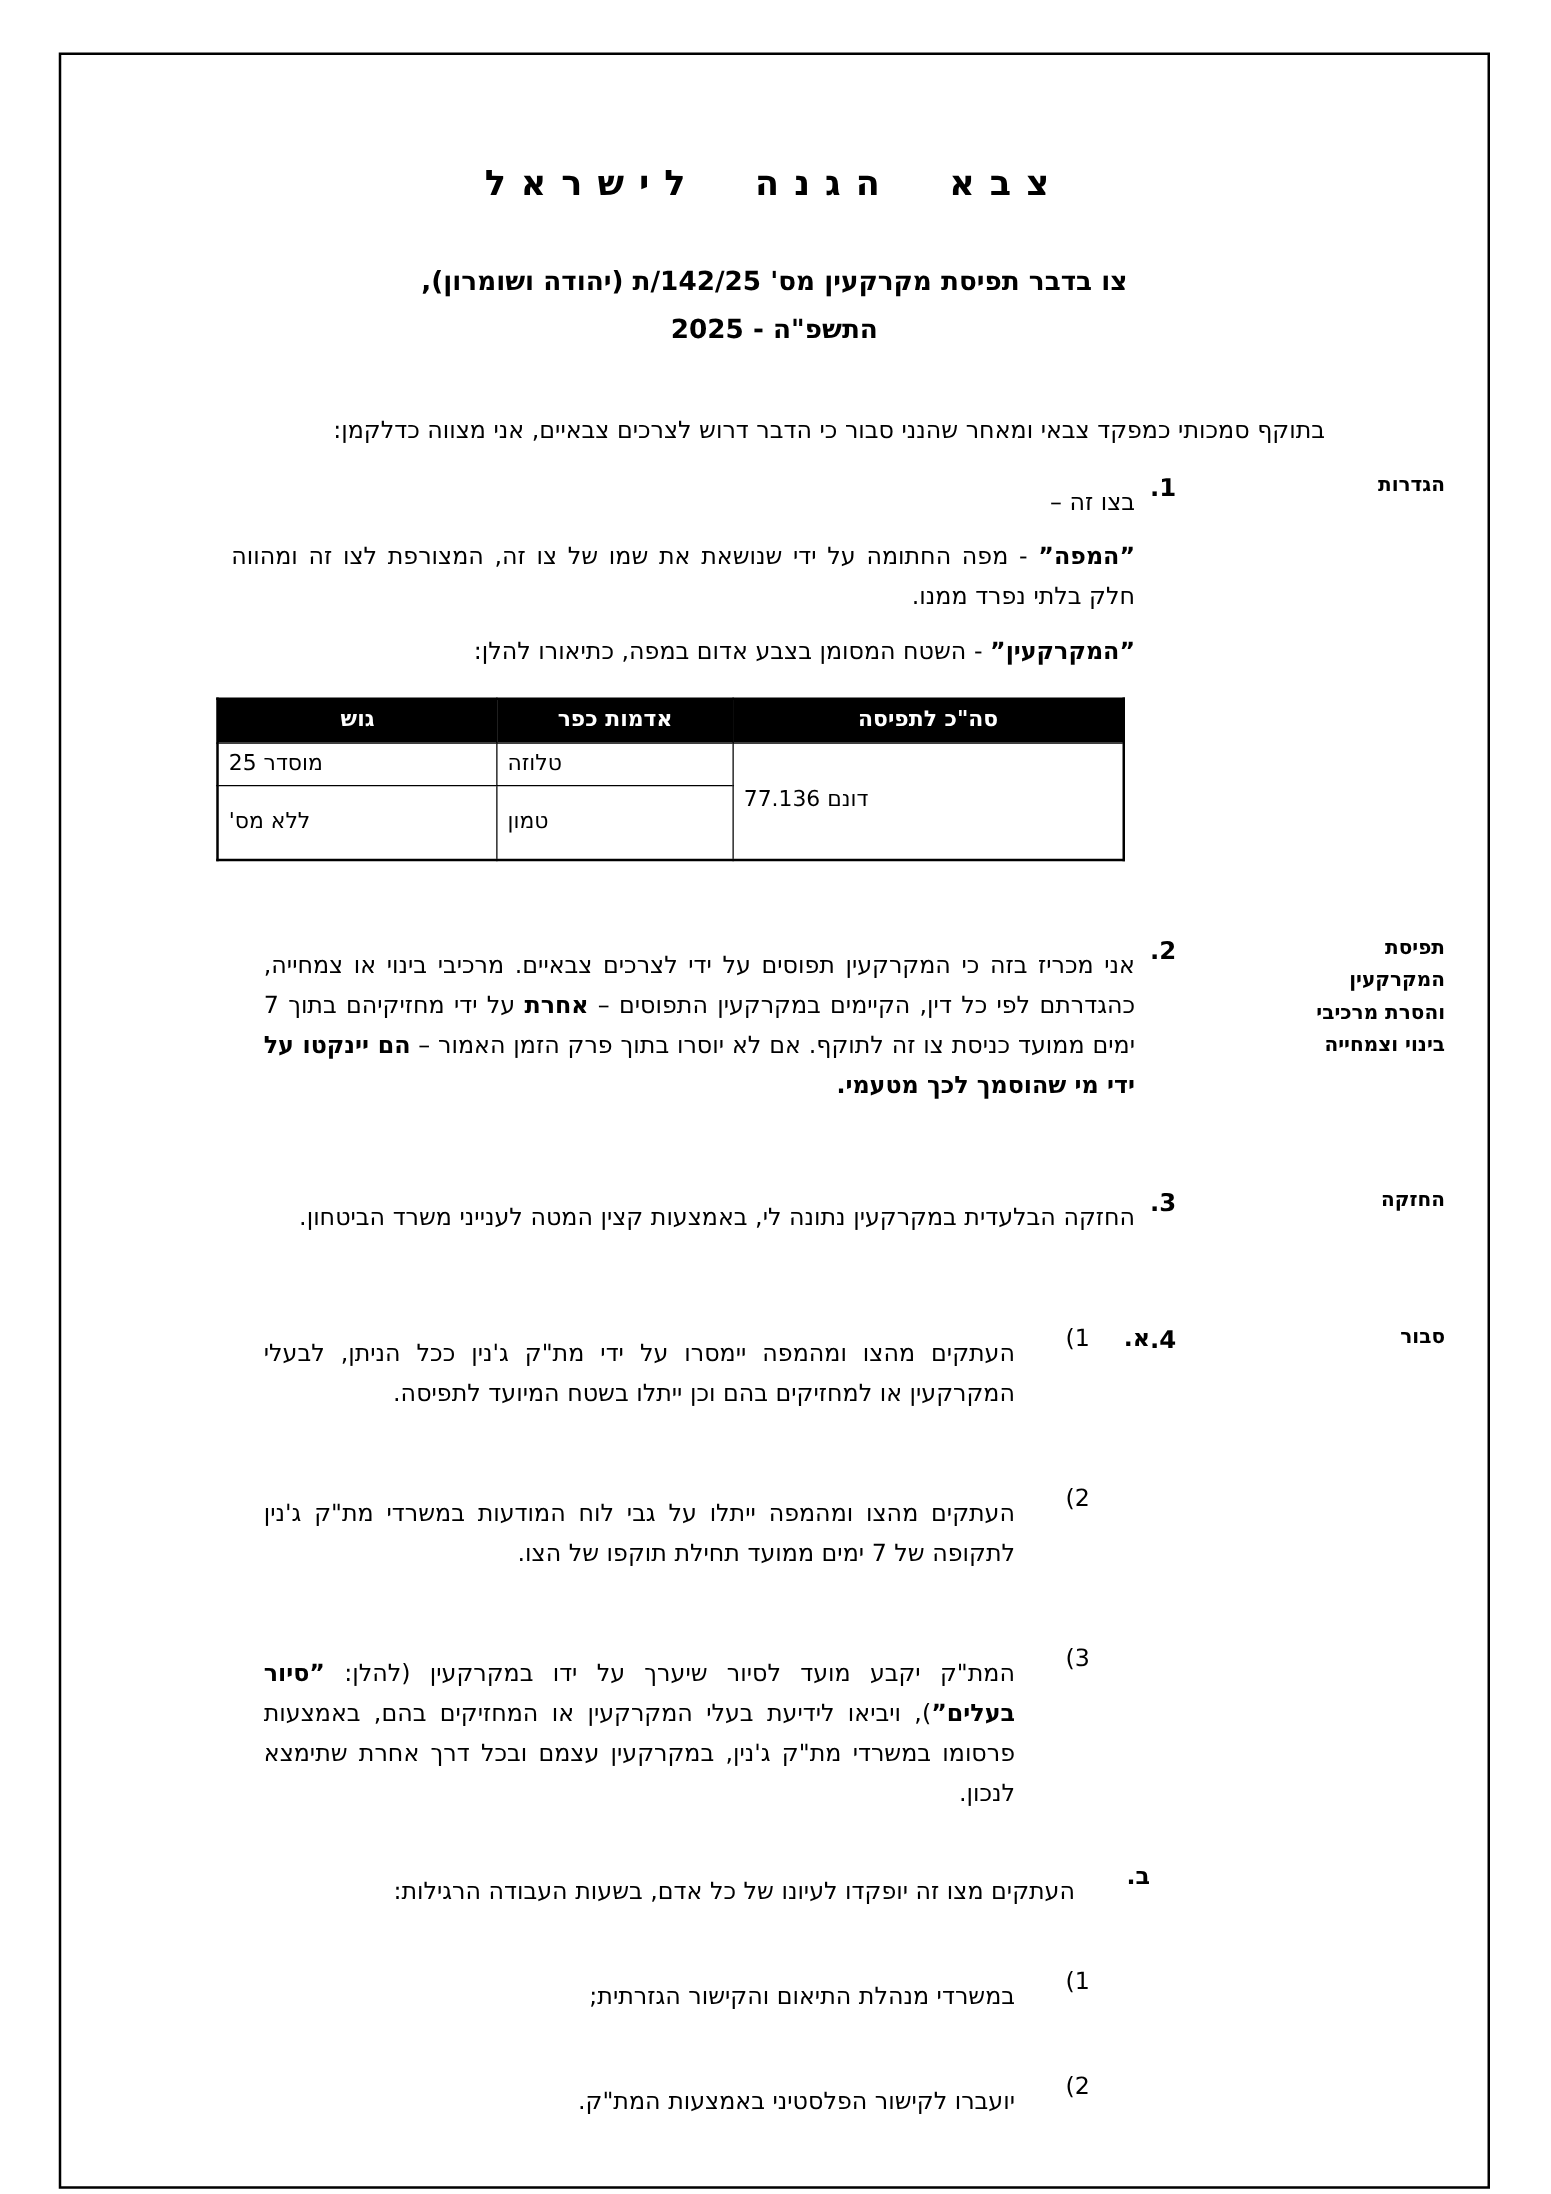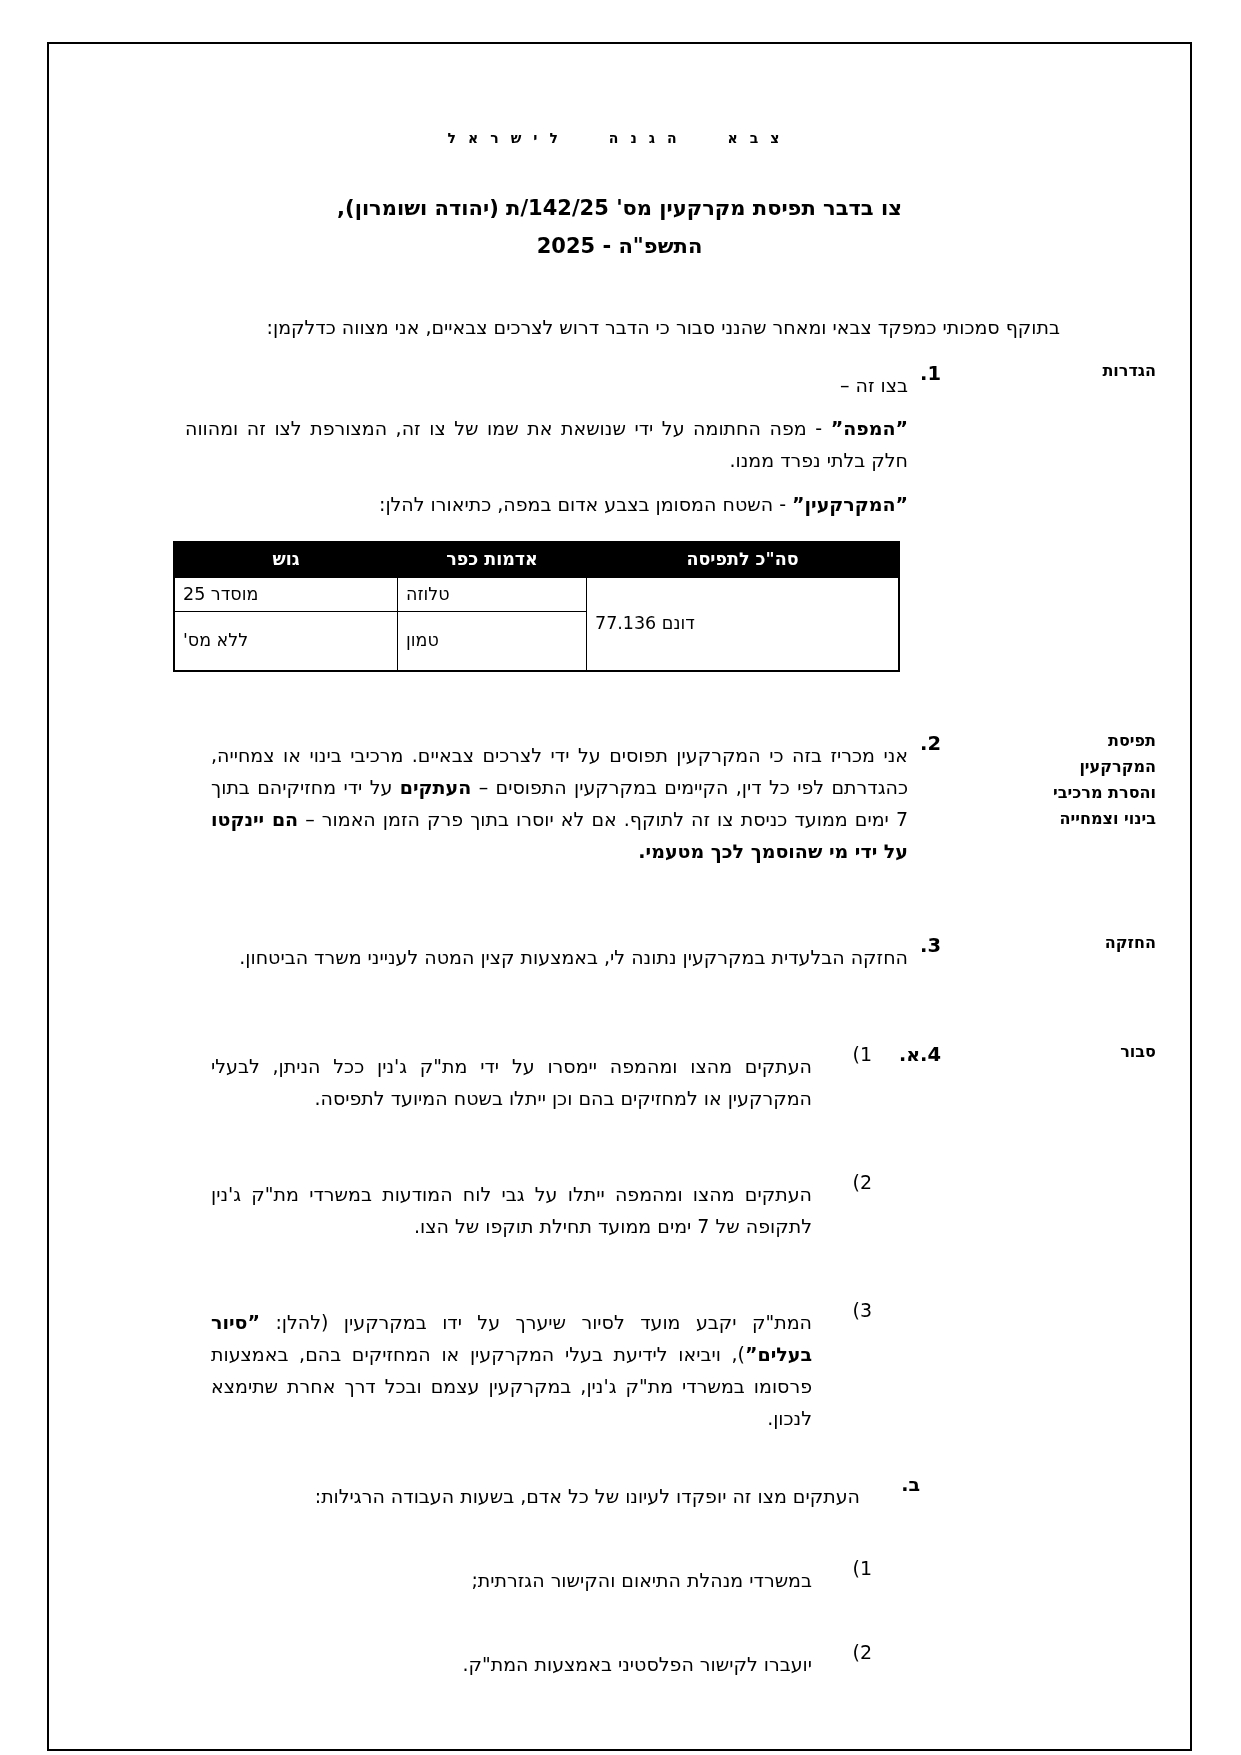--- a/index.html
+++ b/index.html
@@ -6,21 +6,21 @@
   body {
     width:1241px; height:1755px; position:relative; background:#ffffff;
     font-family:"DejaVu Sans", sans-serif; color:#000;
   }
   .frame {
     position:absolute; left:47px; top:42px; width:1145px; height:1709px;
     border:2px solid #000; box-sizing:border-box; direction:rtl; overflow:hidden;
     background:#fff;
   }
   .org-title {
-    margin:86px 0 0 0; text-align:center; font-size:14px; font-weight:bold;
+    margin:86px 0 0 0; text-align:center; font-size:28px; font-weight:bold;
     letter-spacing:12px; word-spacing:22px; white-space:nowrap;
   }
   .doc-title { margin-top:44px; text-align:center; font-weight:bold; font-size:21px; line-height:1.8; }
   .intro {
     margin:46px 94px 0 64px; text-align:justify; font-size:19px; line-height:1.68;
     text-indent:36px;
   }
   .sections { margin-top:14px; padding:0 34px 0 148px; }
   .section { display:grid; grid-template-columns:120px 116px 1fr; align-items:start; }
   .sec-seizure { margin-top:56px; }
@@ -104,21 +104,21 @@
             </tr>
           </tbody>
         </table>
       </div>
     </div>
 
     <div class="section sec-seizure">
       <div class="side">תפיסת המקרקעין והסרת מרכיבי בינוי וצמחייה</div>
       <div class="num marker">.2</div>
       <div class="body">
-        <p><span>אני מכריז בזה כי המקרקעין תפוסים על ידי לצרכים צבאיים. מרכיבי בינוי או צמחייה, כהגדרתם לפי כל דין, הקיימים במקרקעין התפוסים – </span><b>העתקים</b><span> על ידי מחזיקיהם בתוך 7 ימים ממועד כניסת צו זה לתוקף. אם לא יוסרו בתוך פרק הזמן האמור – </span><b>הם יינקטו על ידי מי שהוסמך לכך מטעמי.</b></p>
+        <p><span>אני מכריז בזה כי המקרקעין תפוסים על ידי לצרכים צבאיים. מרכיבי בינוי או צמחייה, כהגדרתם לפי כל דין, הקיימים במקרקעין התפוסים – </span><b>אחרת</b><span> על ידי מחזיקיהם בתוך 7 ימים ממועד כניסת צו זה לתוקף. אם לא יוסרו בתוך פרק הזמן האמור – </span><b>הם יינקטו על ידי מי שהוסמך לכך מטעמי.</b></p>
       </div>
     </div>
 
     <div class="section sec-possession">
       <div class="side">החזקה</div>
       <div class="num marker">.3</div>
       <div class="body">
         <p>החזקה הבלעדית במקרקעין נתונה לי, באמצעות קצין המטה לענייני משרד הביטחון.</p>
       </div>
     </div>

